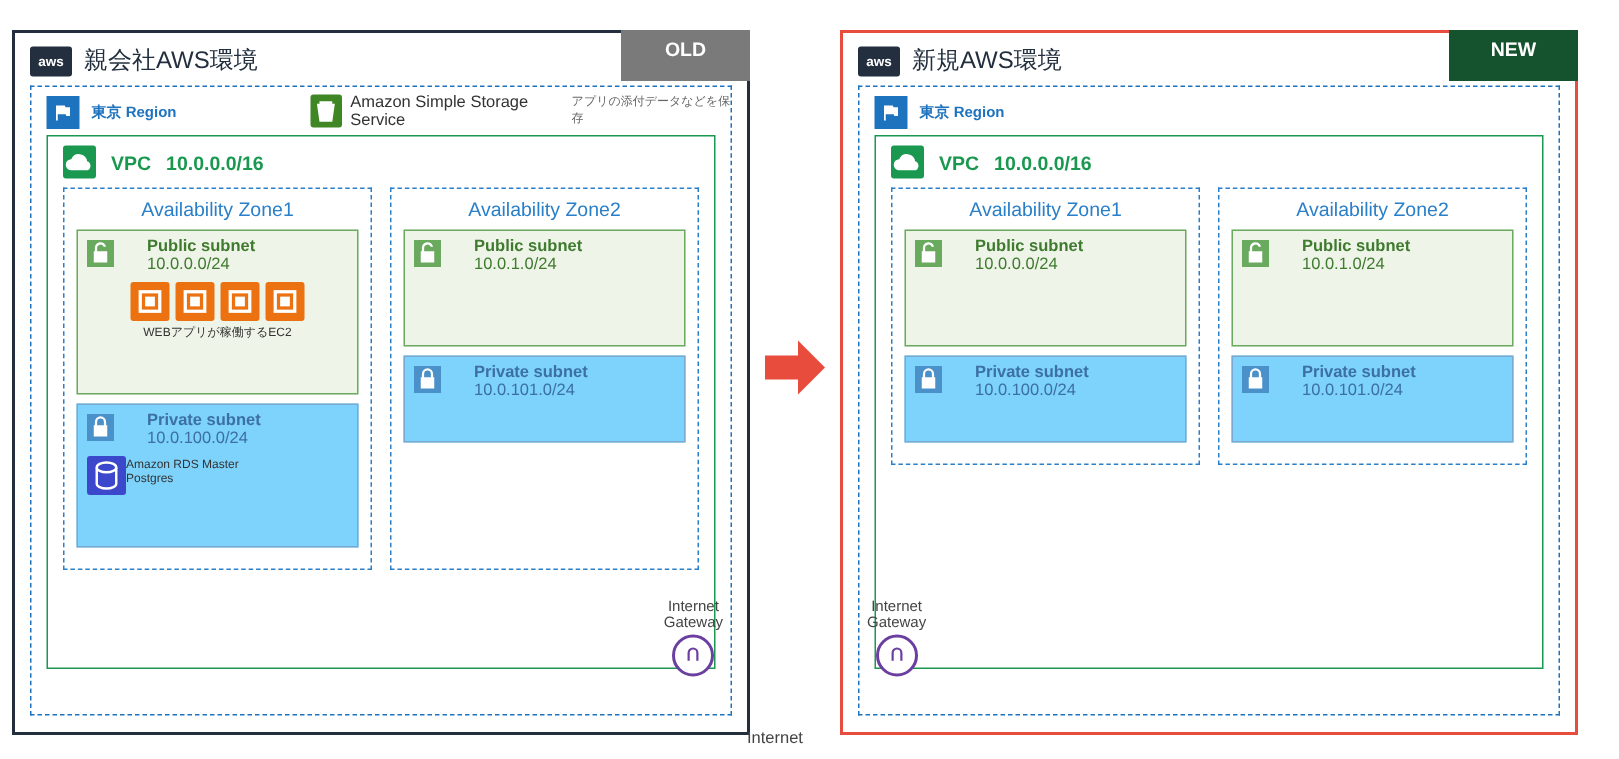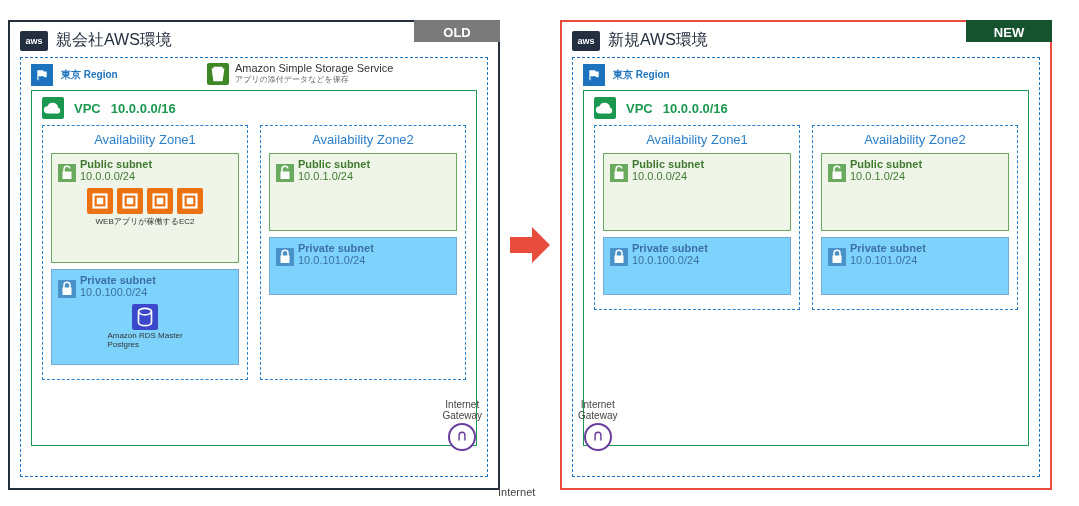--- a/index.html
+++ b/index.html
@@ -1,63 +1,63 @@
 <!DOCTYPE html>
 <html><head>
 <meta charset="utf-8">
 <style>
 *{box-sizing:border-box;margin:0;padding:0}
 body{font-family:Arial,"Hiragino Sans","Meiryo",sans-serif;width:1079px;height:506px;background:#fff;position:relative;font-size:12px}
 .env{position:absolute;border:2px solid;padding:8px 10px 10px}
 .env.old{left:8px;top:20px;width:492px;height:470px;border-color:#232f3e}
 .env.new{left:560px;top:20px;width:492px;height:470px;border-color:#e84c3d}
-.badge{position:absolute;top:-2px;right:-2px;width:86px;height:22px;color:#fff;font-weight:bold;font-size:13px;text-align:center;line-height:26px}
+.badge{position:absolute;top:-2px;right:-2px;width:86px;height:34px;color:#fff;font-weight:bold;font-size:13px;text-align:center;line-height:26px}
 .badge.old{background:#7a7a7a}
 .badge.new{background:#14532d}
 .envhead{display:flex;align-items:center;gap:8px;margin-bottom:6px}
 .aws-logo{width:28px;height:20px;background:#232f3e;color:#fff;font-size:9px;font-weight:bold;display:flex;align-items:center;justify-content:center;border-radius:2px}
 .aws-logo::after{content:"aws"}
 .envtitle{font-size:16px;font-weight:normal;color:#232f3e}
 .region{border:1px dashed #1e73be;padding:6px 10px 10px;position:relative;height:420px}
 .reghead{display:flex;align-items:center;gap:8px;margin-bottom:4px}
 .flag-ic{width:22px;height:22px;background:#1e73be;display:flex;align-items:center;justify-content:center}
 .flag-ic svg{width:14px;height:14px}
 .regtitle{font-size:10px;font-weight:bold;color:#1e73be}
 .s3{position:absolute;left:186px;top:4px;display:flex;align-items:center;gap:6px}
 .s3-ic{width:22px;height:22px;background:#3f8624;border-radius:2px;display:flex;align-items:center;justify-content:center}
-.s3-txt{display:flex;flex-direction:column}
+.s3-txt{display:flex;flex-direction:row}
 .s3-l1{font-size:11px;color:#333}
 .s3-l2{font-size:8px;color:#666}
 .vpc{border:1px solid #1a9850;padding:6px 10px 10px;position:relative;height:356px}
 .vpchead{display:flex;align-items:center;gap:10px;margin-bottom:6px}
 .vpc-ic{width:22px;height:22px;background:#1a9850;border-radius:2px;display:flex;align-items:center;justify-content:center}
 .vpctitle{font-size:13px;font-weight:bold;color:#1a9850}
 .azrow{display:flex;gap:12px}
 .az{flex:1;border:1px dashed #2a7fc9;padding:6px 8px 8px}
 .aztitle{font-size:13px;color:#2a7fc9;text-align:center;margin-bottom:6px}
 .subnet{border:1px solid;padding:4px 6px 6px;margin-bottom:6px;position:relative}
 .subnet.pub{border-color:#6aaa5e;background:#eef5e8;min-height:78px}
 .subnet.priv{border-color:#79a9d1;background:#7dd3fc;min-height:58px}
 .old .az:first-child .subnet.pub{min-height:110px}
 .old .az:first-child .subnet.priv{min-height:96px}
-.subhead{display:flex;align-items:flex-end;gap:4px}
+.subhead{display:flex;align-items:flex-start;gap:22px}
 .lock-ic{width:18px;height:18px;display:flex;align-items:center;justify-content:center;flex-shrink:0;margin-top:2px}
 .lock-ic.pub{background:#6aaa5e}
 .lock-ic.priv{background:#4a90c9}
 .subtxt{display:flex;flex-direction:column}
 .sublabel{font-size:11px;font-weight:bold}
 .subnet.pub .sublabel{color:#3f7a2f}
 .subnet.priv .sublabel{color:#3c6fa5}
 .subcidr{font-size:11px}
 .subnet.pub .subcidr{color:#3f7a2f}
 .subnet.priv .subcidr{color:#3c6fa5}
 .ec2row{display:flex;gap:4px;margin-top:6px;justify-content:center}
 .ec2{width:26px;height:26px;background:#ec7211;display:flex;align-items:center;justify-content:center;border-radius:2px}
 .ec2note{font-size:8px;text-align:center;margin-top:2px;color:#333}
-.rds{display:flex;flex-direction:column;align-items:center;margin-top:6px}
+.rds{display:flex;flex-direction:row;align-items:flex-start;margin-top:6px}
 .rds-ic{width:26px;height:26px;background:#3b48cc;display:flex;align-items:center;justify-content:center;border-radius:2px}
 .rdsnote{font-size:8px;color:#333;margin-top:2px;line-height:1.1}
 .igw{position:absolute;display:flex;flex-direction:column;align-items:center;gap:2px}
 .igw.old{right:-6px;bottom:-6px}
 .igw.new{left:-6px;bottom:-6px}
 .igw-lbl{font-size:10px;color:#444;text-align:center;line-height:1.1}
 .igw-ic{width:28px;height:28px;border:2px solid #6b3fa0;border-radius:50%;background:#fff;display:flex;align-items:center;justify-content:center}
 .igw-ic svg{width:14px;height:14px}
 .internet{position:absolute;left:498px;top:486px;font-size:11px;color:#444}
 .arrow{position:absolute;left:508px;top:223px;width:44px;height:44px}

